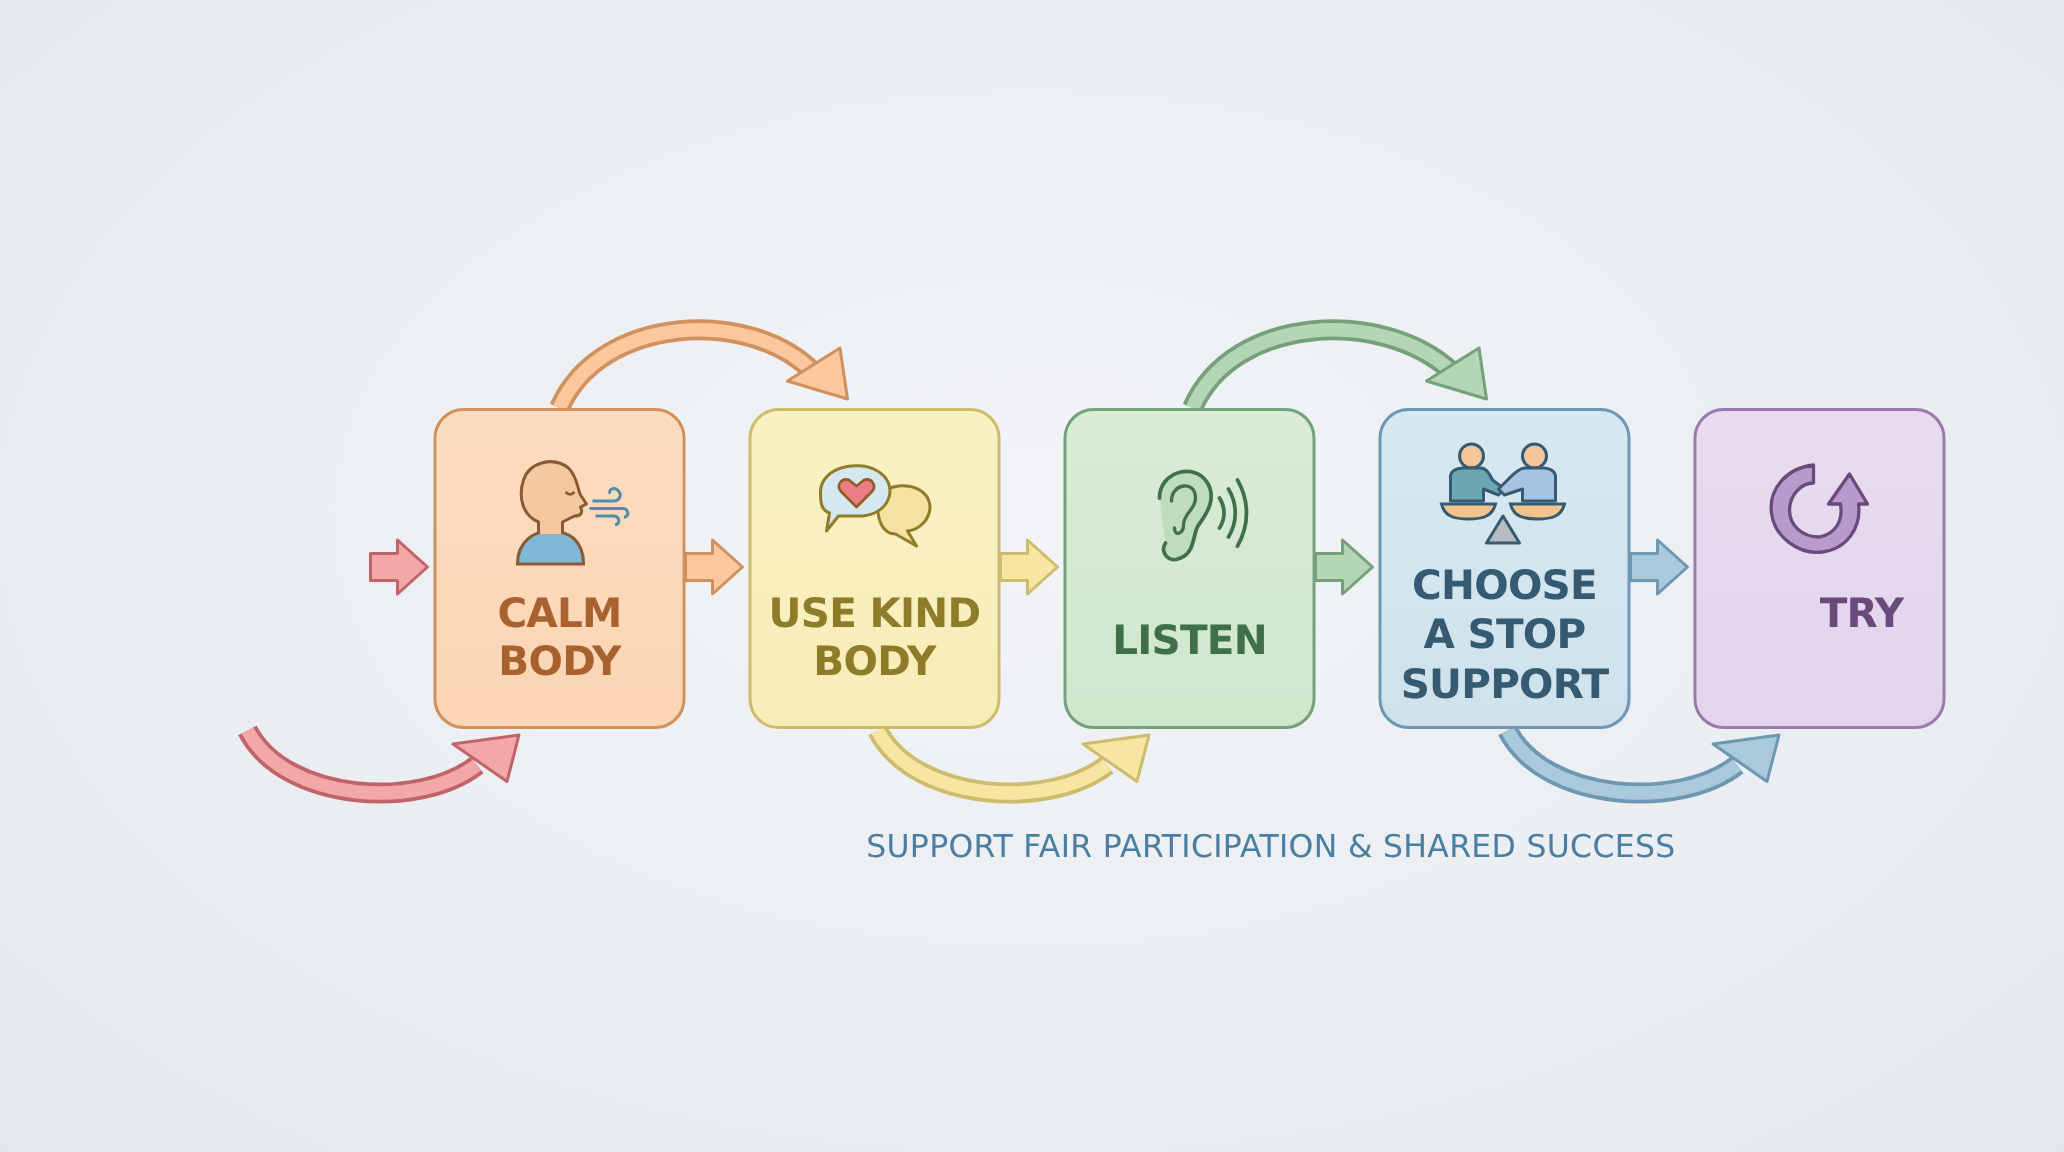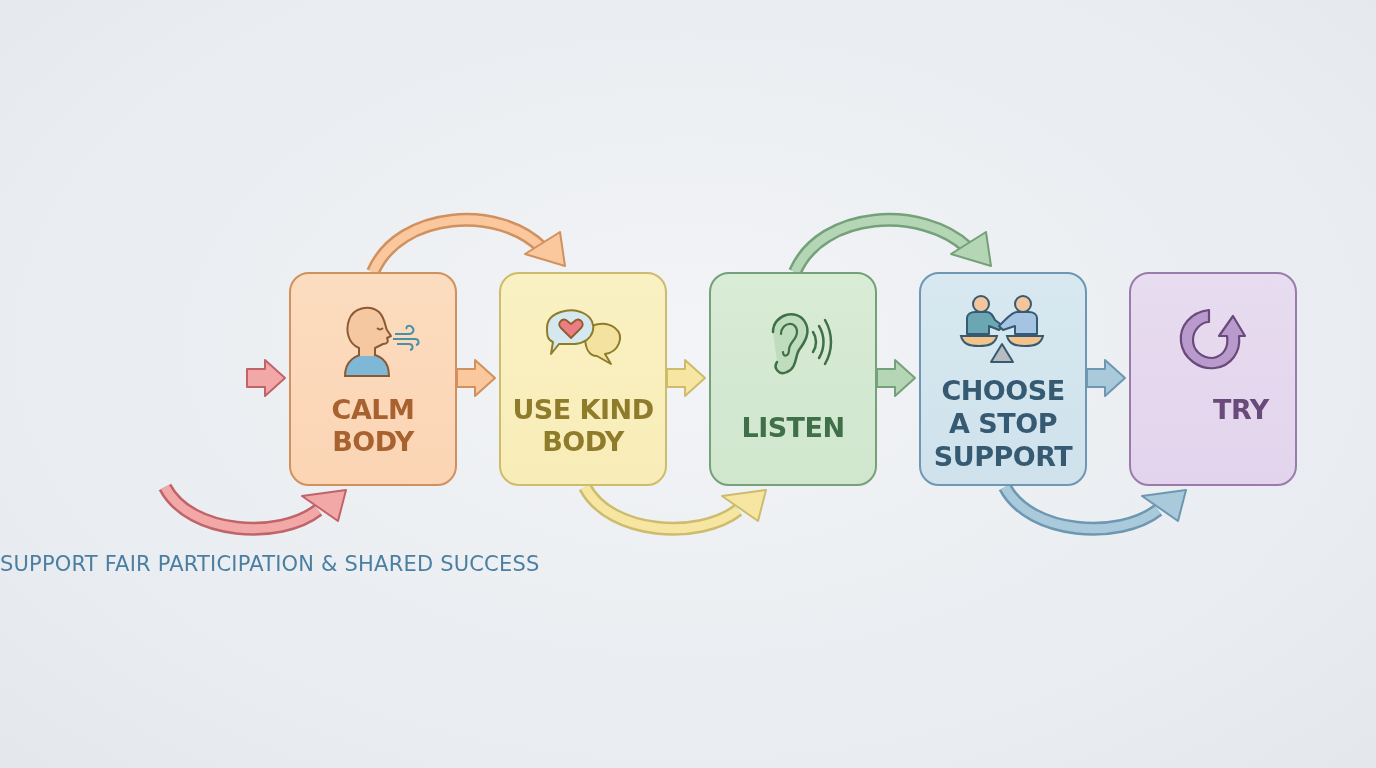--- a/index.html
+++ b/index.html
@@ -15,21 +15,21 @@
     border-radius:20px; box-sizing:border-box; border:2.5px solid;
     display:flex; flex-direction:column; align-items:center;
   }
   .card .icon { position:absolute; top:22px; left:0; width:100%; height:90px; display:flex; justify-content:center; }
   .card .label {
     position:absolute; left:0; width:100%; text-align:center;
     font-family: "DejaVu Sans", sans-serif; font-weight:bold;
     font-size:27px; line-height:32px; letter-spacing:-0.5px;
   }
   .footer {
-    position:absolute; left:0; width:1117px; top:552px; text-align:left;
+    position:absolute; left:0; width:1117px; top:552px; text-align:right;
     font-family: "DejaVu Sans", sans-serif; font-size:21px; letter-spacing:0.2px;
     color:#4b7fa1;
   }
   svg.overlay { position:absolute; left:0; top:0; pointer-events:none; }
 </style>
 </head>
 <body>
 
 <div id="stage">
 

